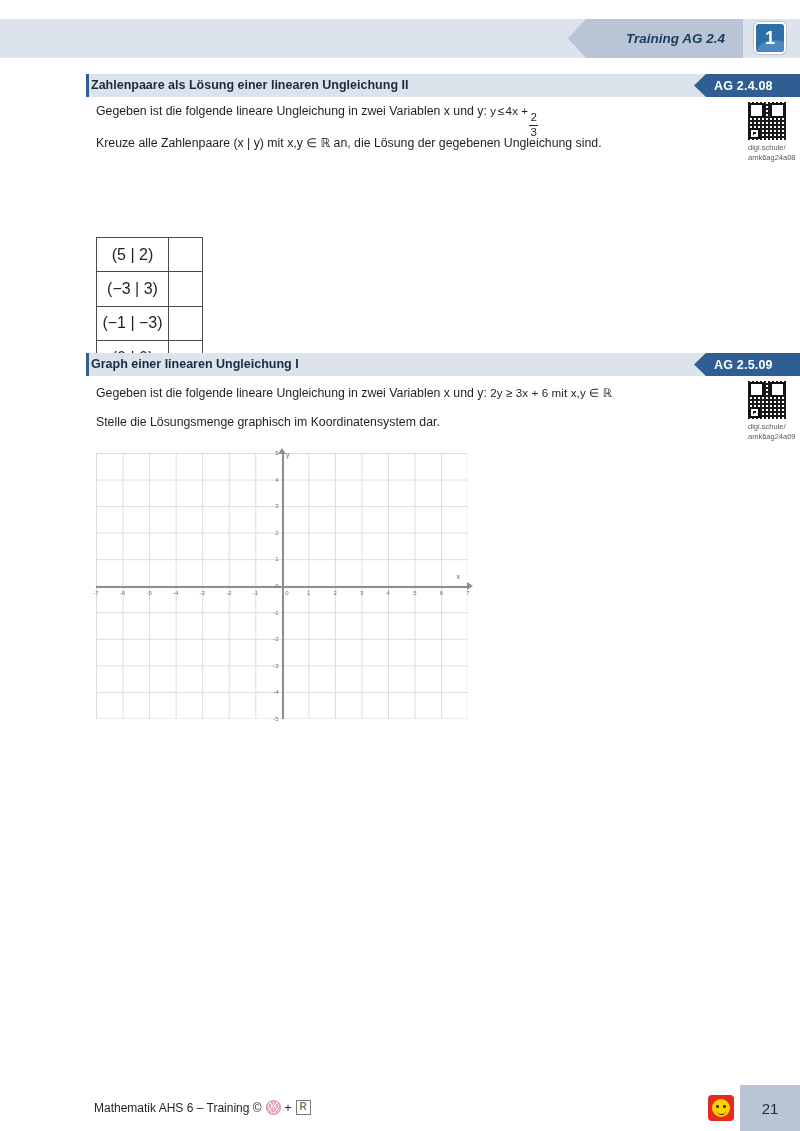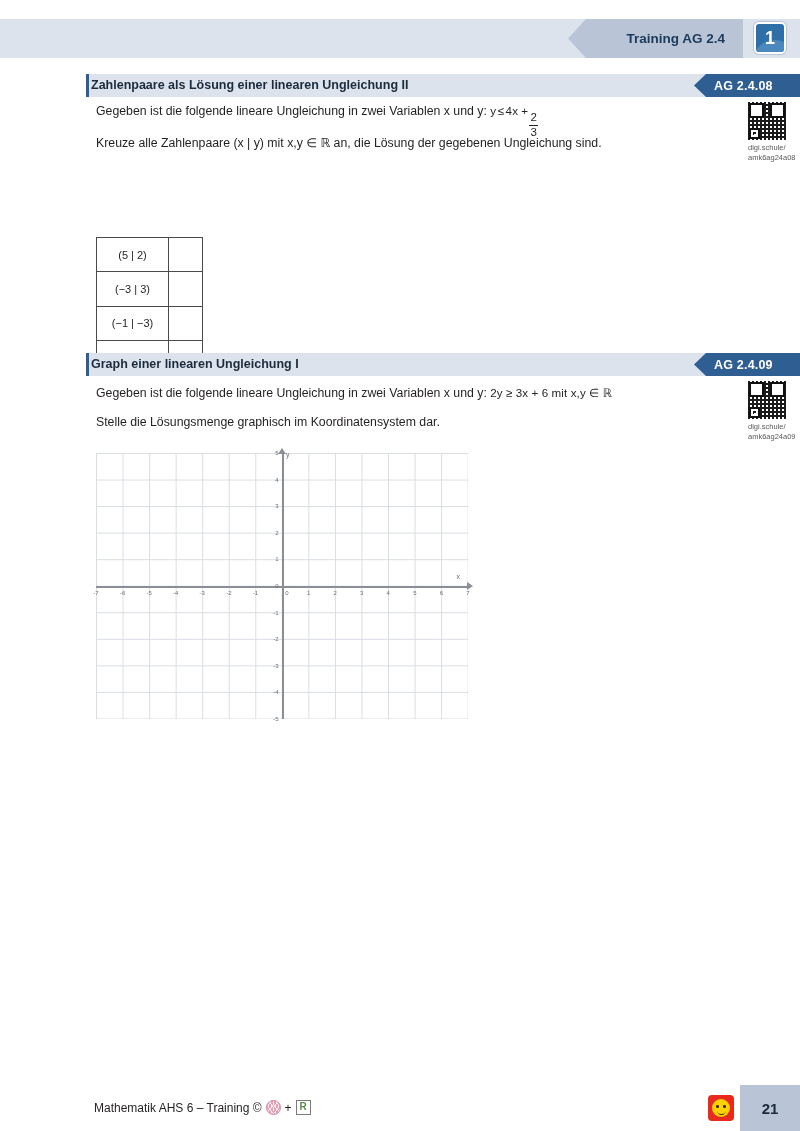--- a/index.html
+++ b/index.html
@@ -34,20 +34,21 @@
     position: absolute;
     right: 57px; top: 0;
     height: 39px;
     min-width: 175px;
     background: #b9c5d6;
     display: flex;
     align-items: center;
     justify-content: flex-end;
     padding-right: 18px;
     clip-path: polygon(18px 0, 100% 0, 100% 100%, 18px 100%, 0 50%);
+    font-style: italic;
   }
   #header-chapter-label {
     font-size: 13.5px;
     font-weight: bold;
     color: #1b3a5c;
   }
   #header-unit-badge {
     position: absolute;
     right: 14px; top: 3px;
     width: 32px; height: 32px;
@@ -182,23 +183,23 @@
     left: 96px; top: 163px;
     border-collapse: collapse;
   }
   #answer-table td {
     border: 1px solid #4a4a4a;
     height: 34.3px;
   }
   #answer-table td.pair-cell {
     width: 72px;
     text-align: center;
-    font-size: 11px;
+    font-size: 16px;
     color: #231f20;
-    padding: 0 12px;
+    padding: 0 4px;
   }
   #answer-table td.check-cell {
     width: 34px;
     background: #ffffff;
   }
 
   
   #coordinate-system {
     position: absolute;
     left: 96px; top: 453px;
@@ -298,21 +299,21 @@
     position: absolute;
     right: 0; top: 0;
     width: 60px; height: 46px;
     background: #b9c5d6;
     display: flex;
     align-items: center;
     justify-content: center;
   }
   #page-number {
     font-size: 15px;
-    font-weight: bold;
+    font-weight: normal;
     color: #1b2b3c;
   }
   #footer-smiley {
     position: absolute;
     right: 66px; top: 10px;
     width: 26px; height: 26px;
     border-radius: 4px;
     background: #e8291e;
     display: flex;
     align-items: center;
@@ -405,21 +406,21 @@
     </tbody>
   </table>
 </div>
 
 <div class="exercise" id="exercise-2">
 
   <div class="exercise-titlebar">
     <div class="exercise-title">Graph einer linearen Ungleichung I</div>
   </div>
   <div class="exercise-code-tag">
-    <span class="exercise-code-label">AG 2.4.09</span>
+    <span class="exercise-code-label">AG 2.5.09</span>
   </div>
 
   <div class="qr-block" id="qr-block-2">
     <div class="qr-code">
       <span class="qr-finder-bl"></span>
     </div>
     <div class="qr-caption" style="white-space:pre-line">digi.schule/
 amk6ag24a09</div>
   </div>
 

